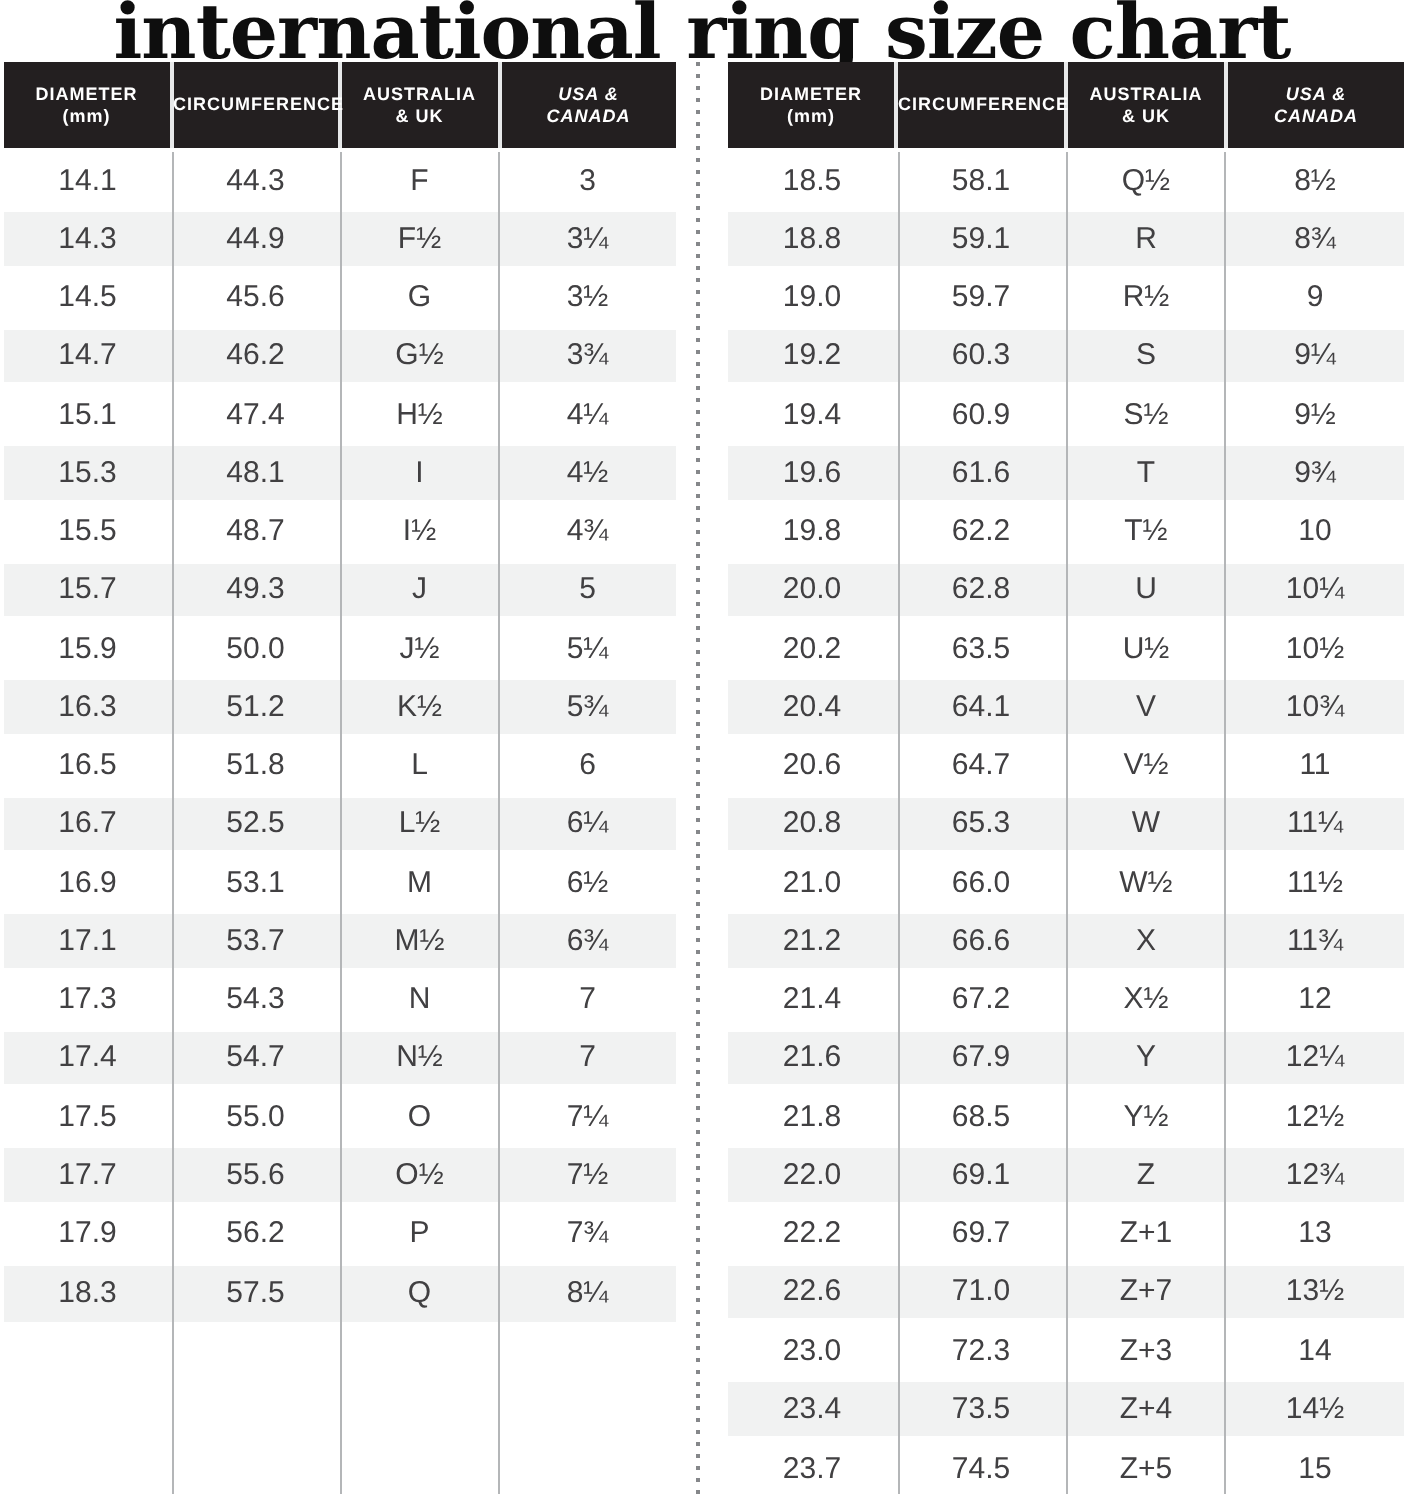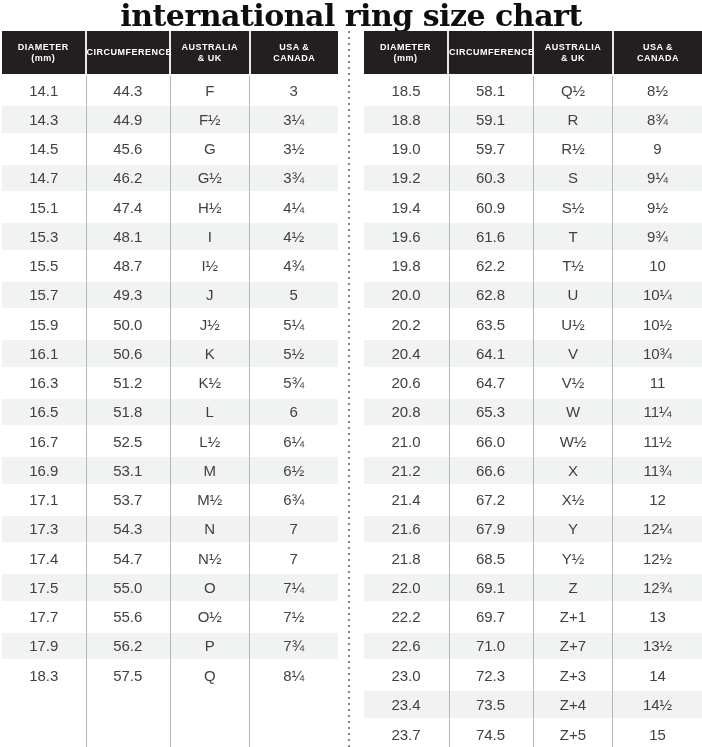--- a/index.html
+++ b/index.html
@@ -9,21 +9,21 @@
   }
   body {
     width: 702px;
     height: 747px;
     overflow: hidden;
     font-family: "Liberation Sans", sans-serif;
   }
   .title {
     font-family: "DejaVu Serif", serif;
     font-weight: bold;
-    font-size: 30px;
+    font-size: 38px;
     line-height: 31px;
     height: 31px;
     margin: 0;
     text-align: center;
     letter-spacing: -0.5px;
     color: #0e0e0e;
     white-space: nowrap;
   }
   .tables {
     display: flex;
@@ -52,21 +52,21 @@
     text-align: center;
     vertical-align: middle;
     padding: 0;
     border-left: 2px solid #e8e9ea;
   }
   thead th:first-child { border-left: none; }
   thead th span { display: block; line-height: 11px; }
   thead th:nth-child(1) { width: 25%; }
   thead th:nth-child(2) { width: 25%; margin-left: 28px; }
   thead th:nth-child(3) { width: 23.5%; margin-top: 24px; }
-  thead th:nth-child(4) { width: 26.5%; }
+  thead th:nth-child(4) { width: 26.5%; font-style: italic; }
   tbody td {
     height: 29.25px;
     box-sizing: border-box;
     border-top: 3px solid #ffffff;
     padding: 0;
     text-align: center;
     vertical-align: middle;
     font-size: 15px;
     color: #414042;
   }
@@ -169,26 +169,20 @@
               <td>J</td>
               <td>5</td>
             </tr>
             <tr>
               <td>15.9</td>
               <td>50.0</td>
               <td>J½</td>
               <td>5¼</td>
             </tr>
             <tr>
-              <td>16.1</td>
-              <td>50.6</td>
-              <td>K</td>
-              <td>5½</td>
-            </tr>
-            <tr>
               <td>16.3</td>
               <td>51.2</td>
               <td>K½</td>
               <td>5¾</td>
             </tr>
             <tr>
               <td>16.5</td>
               <td>51.8</td>
               <td>L</td>
               <td>6</td>

